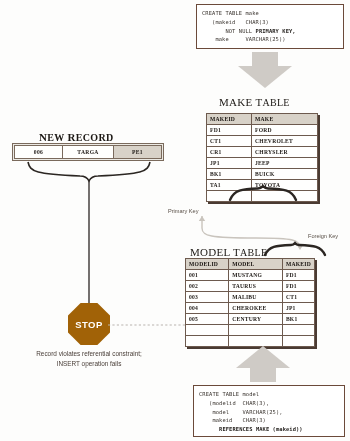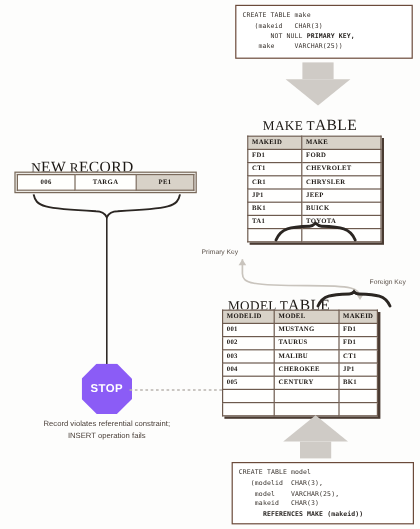--- a/index.html
+++ b/index.html
@@ -19,42 +19,42 @@
   .arrow-dn{width:0;height:0;border-left:27px solid transparent;
             border-right:27px solid transparent;border-top:22px solid #cfcbc6;}
   .arrow-dn-stem{width:26px;height:14px;background:#cfcbc6;}
   .arrow-up{width:0;height:0;border-left:27px solid transparent;
             border-right:27px solid transparent;border-bottom:22px solid #cfcbc6;}
   .arrow-up-stem{width:26px;height:14px;background:#cfcbc6;}
 
   
   .tcap{font-family:"Liberation Serif",serif;font-size:11px;
         letter-spacing:.3px;color:#1c1814;white-space:nowrap;}
-  .tcap .sm{font-size:13px;}
+  .tcap .sm{font-size:10px;}
 
   
   .dtable{border-collapse:collapse;background:#fffffe;
           box-shadow:2px 2px 0 0 #4a3b32;border:1px solid #4a3b32;}
   .dtable th,.dtable td{border:1px solid #6d5a4e;
         font-family:"Liberation Serif",serif;font-weight:bold;
         font-size:5.6px;letter-spacing:.25px;padding:1px 3px;
         text-align:left;height:8px;color:#1f1a16;white-space:nowrap;}
   .dtable th{background:#d8d2c8;color:#17120f;font-size:5.6px;}
   .dtable td.empty{color:transparent;}
 
   
   .nrwrap{border:1px solid #7a6a5c;background:#eceae4;padding:1px;}
   .nrtab{border-collapse:collapse;}
   .nrtab td{border:1px solid #7a6a5c;background:#fffffd;
       font-family:"Liberation Serif",serif;font-weight:bold;font-size:5.6px;
       letter-spacing:.3px;text-align:center;height:10px;color:#1f1a16;}
   .nrtab td.hl{background:#d8d2c8;}
 
   
-  .stop{width:42px;height:42px;background:#8b5cf6;
+  .stop{width:42px;height:42px;background:#a16207;
         clip-path:polygon(30% 0%,70% 0%,100% 30%,100% 70%,70% 100%,30% 100%,0% 70%,0% 30%);
         display:flex;align-items:center;justify-content:center;}
   .stop span{color:#fff;font-family:"Liberation Sans",sans-serif;
              font-weight:bold;font-size:9.5px;letter-spacing:.4px;}
 
   .caption{font-family:"Liberation Sans",sans-serif;font-size:6.4px;
            color:#4b403a;text-align:center;line-height:1.55;width:150px;}
 
   .keylbl{font-family:"Liberation Sans",sans-serif;font-size:5.6px;
           color:#5a5048;white-space:nowrap;}
@@ -110,21 +110,21 @@
         <td>TA1</td>
         <td>TOYOTA</td>
       </tr>
       <tr>
         <td class="empty">&nbsp;</td>
         <td class="empty">&nbsp;</td>
       </tr>
     </tbody>
 </table>
 
-<div class="abs tcap" style="left:26px;top:131px;">N<span class="sm">EW</span> R<span class="sm">ECORD</span></div>
+<div class="abs tcap" style="left:39px;top:131px;font-weight:bold;">N<span class="sm">EW</span> R<span class="sm">ECORD</span></div>
 
 <div class="abs nrwrap" style="left:12px;top:143px;">
   <table class="nrtab">
     <tbody>
         <tr>
       <td style="width:45px;">006</td>
       <td style="width:48px;">TARGA</td>
       <td class="hl" style="width:45px;">PE1</td>
     </tr>
   </tbody>

